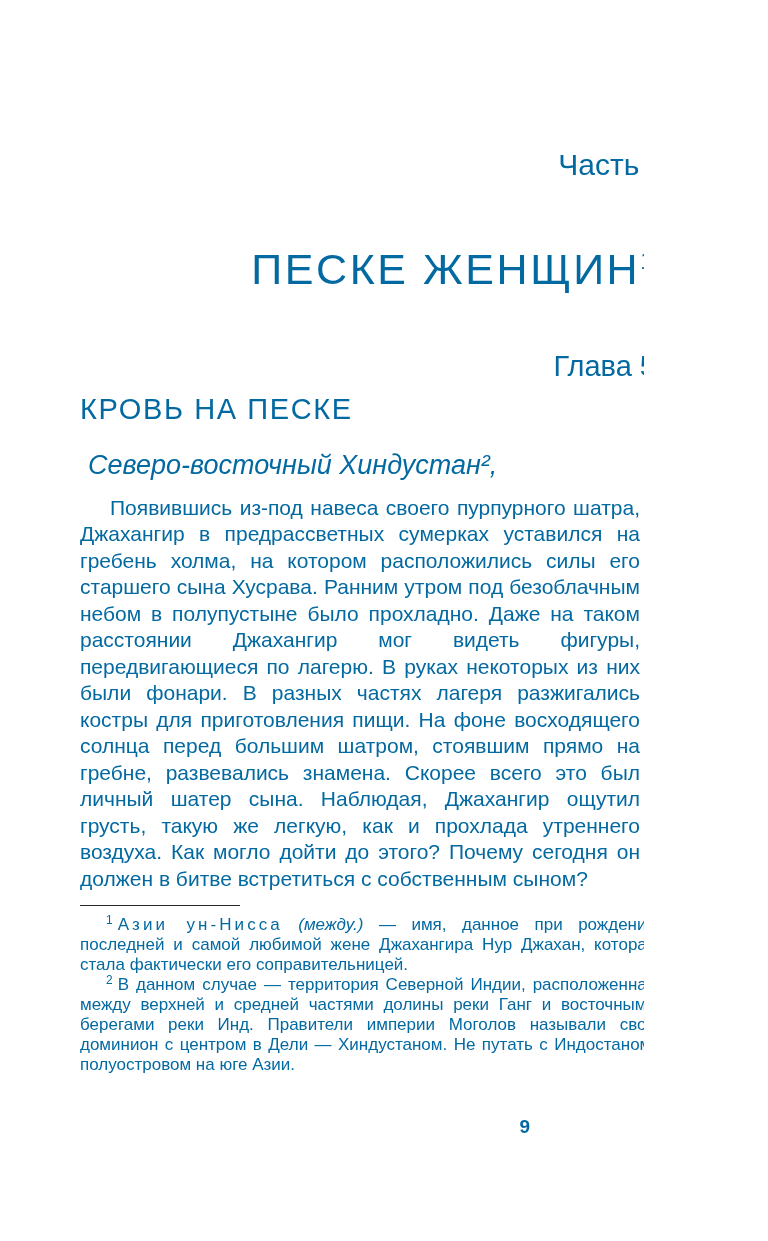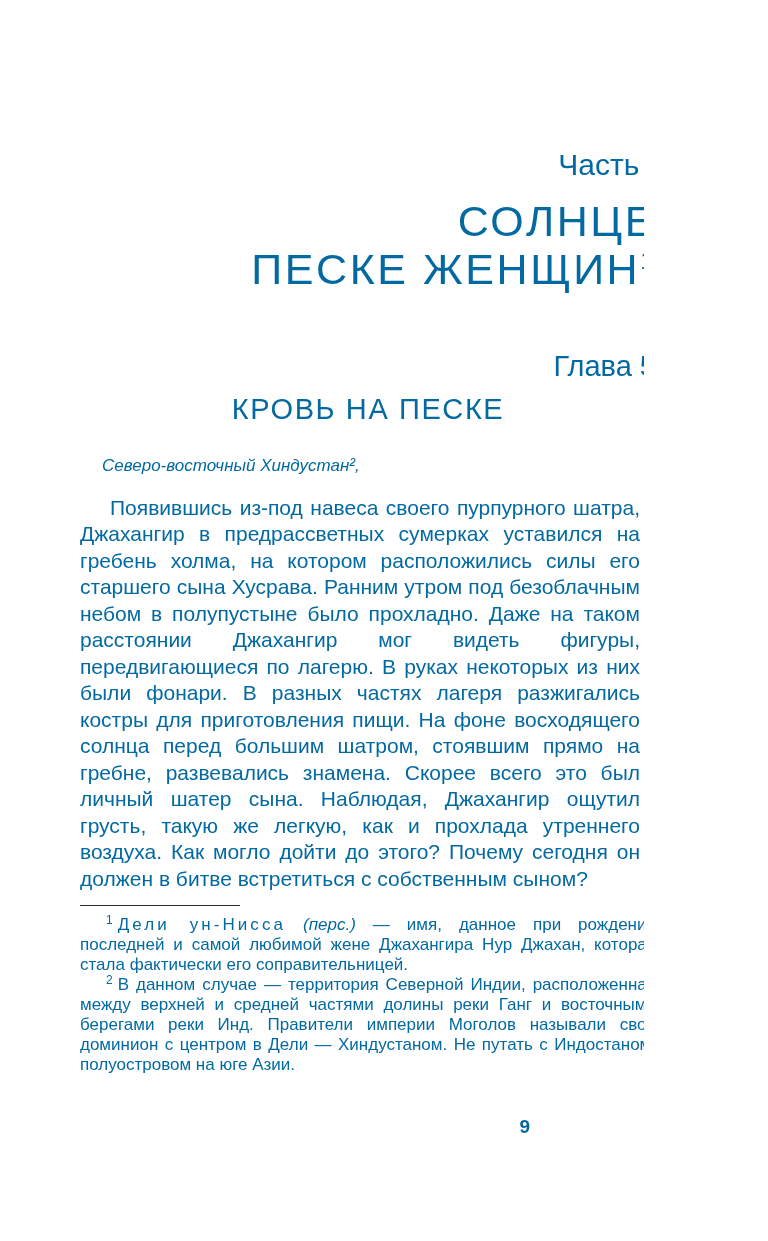--- a/index.html
+++ b/index.html
@@ -46,27 +46,27 @@
     font-size: 29px;
     font-weight: 400;
     text-align: right;
     line-height: 1.2;
   }
   .chapter-title {
     margin: 8px 0 0 0;
     font-size: 29px;
     font-weight: 400;
     letter-spacing: 0.055em;
-    text-align: center;
+    text-align: left;
     line-height: 1.2;
   }
   .epigraph {
-    margin: 24px 0 0 22px;
+    margin: 24px 0 0 8px;
     font-style: italic;
-    font-size: 17px;
+    font-size: 27px;
     line-height: 29px;
   }
   .body-text {
     margin: 15px 16px 0 0;
     font-size: 21px;
     line-height: 26.5px;
     text-align: justify;
     text-indent: 30px;
   }
   .footnote-rule {
@@ -104,36 +104,36 @@
   }
 </style>
 </head>
 <body>
 
 <div class="page">
   <div class="content">
 
     <h2 class="part-heading">Часть I</h2>
 
-    <h1 class="book-title"><span>СОЛНЦЕ</span><br><span>ПЕСКЕ ЖЕНЩИН</span><sup>1</sup></h1>
+    <h1 class="book-title"><br><span>ПЕСКЕ ЖЕНЩИН</span><sup>1</sup></h1>
 
     <h3 class="chapter-heading">Глава 5</h3>
 
     <h2 class="chapter-title">КРОВЬ НА ПЕСКЕ</h2>
 
     <div class="epigraph">
       <div>Северо-восточный Хиндустан²,</div>
     </div>
 
     <p class="body-text">Появившись из-под навеса своего пурпурного шатра, Джахангир в предрассветных сумерках уставился на гребень холма, на котором расположились силы его старшего сына Хусрава. Ранним утром под безоблачным небом в полупустыне было прохладно. Даже на таком расстоянии Джахангир мог видеть фигуры, передвигающиеся по лагерю. В руках некоторых из них были фонари. В разных частях лагеря разжигались костры для приготовления пищи. На фоне восходящего солнца перед большим шатром, стоявшим прямо на гребне, развевались знамена. Скорее всего это был личный шатер сына. Наблюдая, Джахангир ощутил грусть, такую же легкую, как и прохлада утреннего воздуха. Как могло дойти до этого? Почему сегодня он должен в битве встретиться с собственным сыном?</p>
 
     <div class="footnote-rule"></div>
 
     <div class="footnotes">
-      <p class="footnote"><sup class="fn-marker">1</sup><span class="fn-name">Дели ун-Нисса</span> <span class="fn-lang">(перс.)</span> <span>— имя, данное при рождении последней и самой любимой жене Джахангира Нур Джахан, которая стала фактически его соправительницей.</span></p>
+      <p class="footnote"><sup class="fn-marker">1</sup><span class="fn-name">Азии ун-Нисса</span> <span class="fn-lang">(между.)</span> <span>— имя, данное при рождении последней и самой любимой жене Джахангира Нур Джахан, которая стала фактически его соправительницей.</span></p>
 
       <p class="footnote"><sup class="fn-marker">2</sup><span>В данном случае — территория Северной Индии, расположенная между верхней и средней частями долины реки Ганг и восточными берегами реки Инд. Правители империи Моголов называли свой доминион с центром в Дели — Хиндустаном. Не путать с Индостаном, полуостровом на юге Азии.</span></p>
     </div>
 
   </div>
 
   <div class="page-number">9</div>
 </div>
 
 </body></html>

